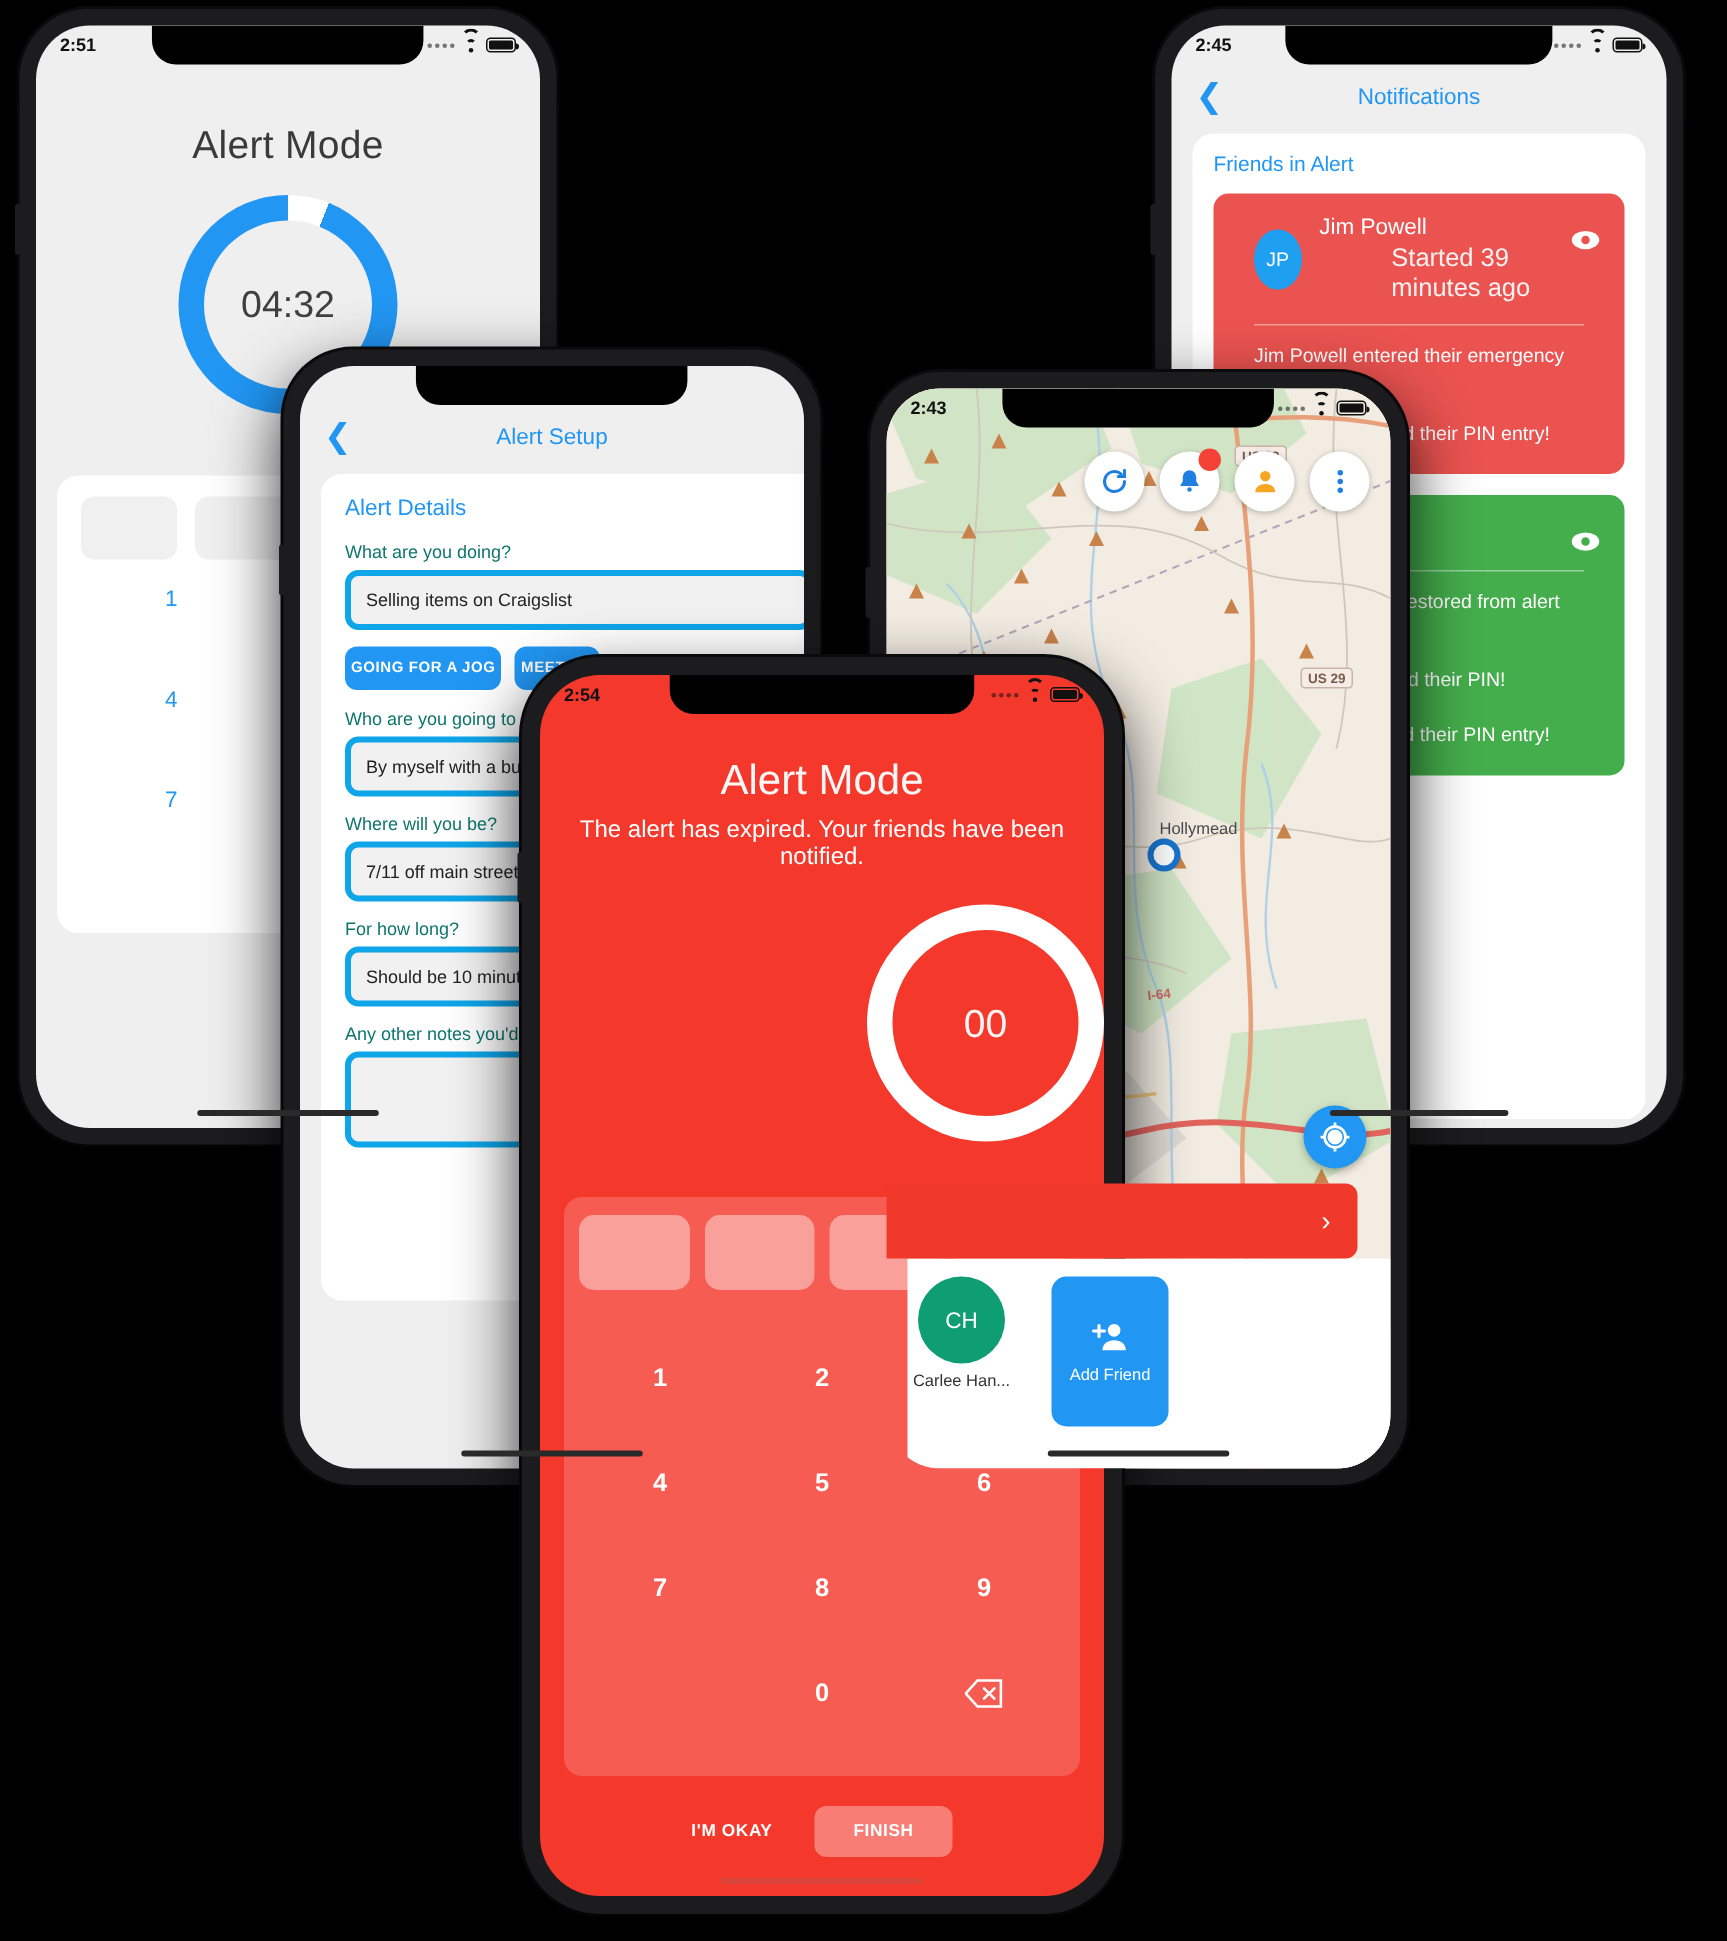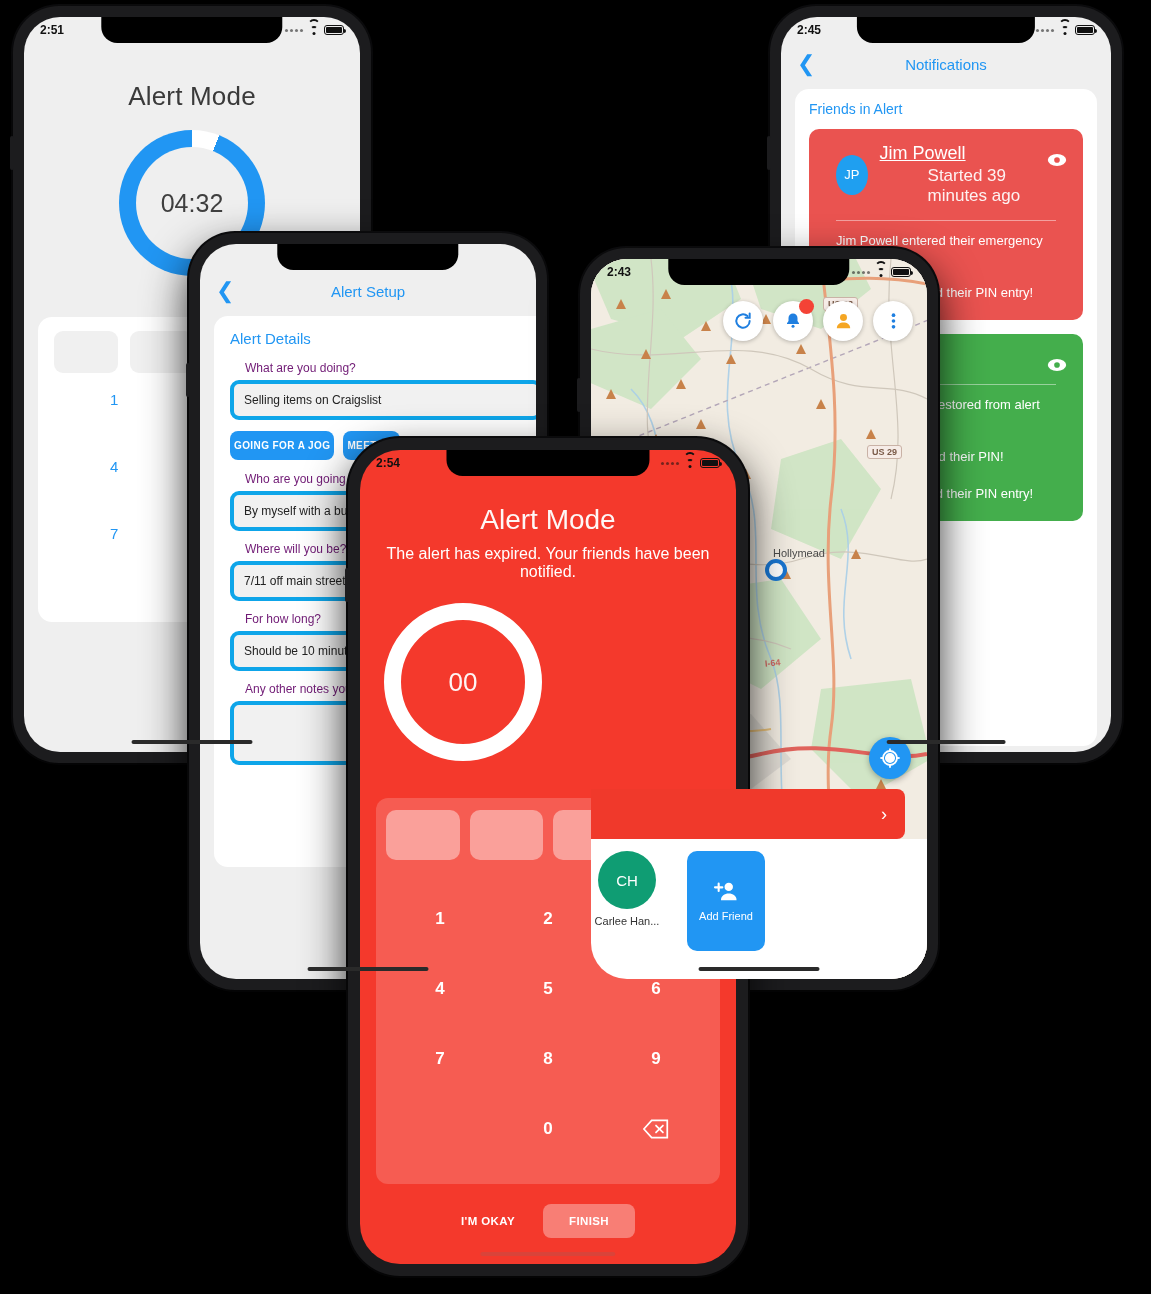--- a/index.html
+++ b/index.html
@@ -108,21 +108,21 @@
     position:absolute; top: 26px; left:0; right:0; height: 42px;
     display:flex; align-items:center; z-index: 20;
   }
   .navbar .back { padding: 0 16px; color:#2196f3; font-size: 22px; line-height:1; }
   .navbar .nav-title { position:absolute; left:0; right:0; text-align:center; color:#2196f3; font-size:15px; pointer-events:none;}
   .p2-card {
     position:absolute; top: 72px; left: 14px; right: -22px; bottom: 112px;
     background:#fff; border-radius: 14px; padding: 14px 16px 0 16px; overflow:hidden;
   }
   .section-title { color:#2196f3; font-size:15px; margin-bottom: 14px; }
-  .field-label { font-size: 12px; color:#701a75; margin-bottom: 5px; margin-left: 15px; }
+  .field-label { font-size: 12px; color:#0f766e; margin-bottom: 5px; }
   .field-input {
     border: 4px solid #0ea5e9; border-radius: 9px; background:#f1f1f1;
     font-size: 12px; color:#222; padding: 9px 10px; margin-bottom: 11px;
   }
   .field-input.tall { height: 64px; }
   .chips-row { display:flex; gap: 9px; margin: 4px 0 12px 0; }
   .chip {
     background:#2196f3; color:#fff; border-radius: 8px;
     font-size: 10px; font-weight: bold; letter-spacing:.4px;
     padding: 9px 4px; white-space: nowrap;
@@ -156,21 +156,21 @@
     border-radius: 50%; background:#2196f3; display:flex; align-items:center; justify-content:center;
     box-shadow: 0 2px 6px rgba(0,0,0,.3); z-index: 22;
   }
   .red-bar {
     position:absolute; left: -28px; right: 22px; bottom: 140px; height: 50px;
     background:#f0392b; border-radius: 8px; z-index: 21;
     display:flex; align-items:center; justify-content:flex-end; padding-right: 18px;
     color:#fff; font-size: 18px;
   }
   .friend-tray {
-    position:absolute; left:0; right:0; bottom: 0; height: 140px; background:#fff; z-index: 20;
+    position:absolute; left:14px; right:0; bottom: 0; height: 140px; background:#fff; z-index: 20;
     display:flex; align-items:flex-start; gap: 12px; padding: 12px 0 0 0;
   }
   .avatar-pill { width: 96px; text-align:center; margin-left: -12px;}
   .avatar-circ {
     width: 58px; height: 58px; border-radius:50%; background:#0f9d73; color:#fff;
     display:flex; align-items:center; justify-content:center; font-size: 15px; margin: 0 auto 6px auto;
   }
   .avatar-name { font-size: 11px; color:#333; }
   .add-friend {
     width: 78px; height: 100px; background:#2196f3; border-radius: 10px; color:#fff;
@@ -184,33 +184,33 @@
   .n-card { position:absolute; top: 72px; left: 14px; right: 14px; bottom: 6px; background:#fff; border-radius: 14px; padding: 12px 14px 0 14px; overflow:hidden;}
   .n-section { color:#2196f3; font-size: 14px; margin-bottom: 12px; }
   .alert-card {
     border-radius: 10px; color:#fff; padding: 14px 27px; margin-bottom: 14px;
     position: relative;
   }
   .alert-card.red { background:#ea5350; }
   .alert-card.green { background:#44ae4c; }
   .ac-head { display:flex; align-items:center; gap: 12px; }
   .ac-avatar { width: 40px; height: 40px; border-radius:50%; background:#1f9ff0; display:flex; align-items:center; justify-content:center; font-size: 13px;}
-  .ac-name { font-size: 18px; text-decoration: underline; }
+  .ac-name { font-size: 15px; }
   .ac-sub { font-size: 17px; opacity:.92; margin-top: 2px; margin-left: 48px;}
   .eye { position:absolute; right: 16px; top: 24px; }
   .ac-divider { height:1px; background: rgba(255,255,255,.45); margin: 14px 0 12px 0;}
   .ac-line { font-size: 13px; margin-bottom: 22px; }
   .ac-line:last-child { margin-bottom: 6px; }
 
   
   #phone-alert-expired { left: 348px; top: 438px; width: 400px; height: 838px; border-radius: 52px; padding: 12px;}
   #phone-alert-expired .screen { background:#f4392c; border-radius: 40px; }
   .p5-title { text-align:center; color:#fff; font-size: 28px; margin-top: 54px; opacity:.96;}
   .p5-sub { text-align:center; color:#fff; font-size: 16px; margin-top: 9px; }
-  .p5-ring-wrap { display:flex; justify-content:flex-start; margin-top: 22px; padding-left: 24px; }
+  .p5-ring-wrap { display:flex; justify-content:flex-end; margin-top: 22px; padding-left: 24px; }
   .p5-ring {
     width: 158px; height: 158px; border-radius:50%;
     border: 17px solid #fff; display:flex; align-items:center; justify-content:center;
   }
   .p5-ring span { color:#fff; font-size: 26px; opacity:.95;}
   .pin-panel {
     position:absolute; left: 16px; right: 16px; top: 348px; bottom: 80px;
     background: rgba(255,255,255,.18); border-radius: 12px; padding: 12px 10px 6px 10px;
   }
   .pin-boxes { display:flex; justify-content:space-between; gap: 10px; }

